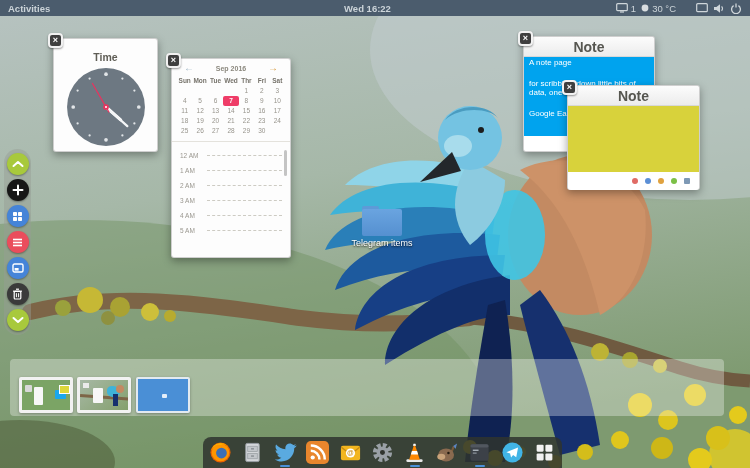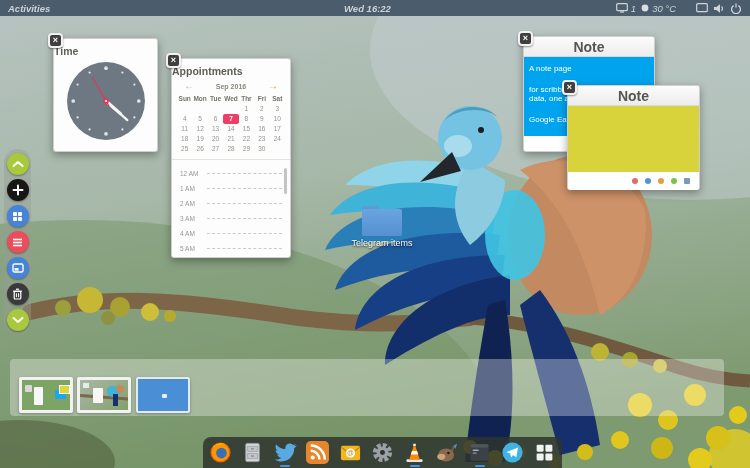--- a/index.html
+++ b/index.html
@@ -4,35 +4,35 @@
 <style>
   * { margin:0; padding:0; box-sizing:border-box; }
   html,body { width:750px; height:468px; overflow:hidden; }
   body { font-family:"Liberation Sans", sans-serif; position:relative; background:#9db49c; }
 
   
   .wallpaper { position:absolute; inset:0; z-index:0; }
 
   
   .topbar { position:absolute; top:0; left:0; width:750px; height:16px; background:#4b5c6d;
-            z-index:50; display:flex; align-items:center; color:#ccd4d9; font-size:9.5px;font-style:italic; }
+            z-index:50; display:flex; align-items:center; color:#ccd4d9; font-size:9.5px; }
   .tb-left { padding-left:8px; font-weight:bold; }
   .tb-center { position:absolute; left:0; right:15px; text-align:center; font-weight:bold; pointer-events:none; }
   .tb-right { margin-left:auto; display:flex; align-items:center; gap:5px; padding-right:8px; z-index:1; }
   .tb-group { display:flex; align-items:center; gap:3px; }
   .tb-sep { width:10px; }
 
   
   .card { position:absolute; background:#fdfdfd; border:1px solid rgba(0,0,0,0.18);
           border-radius:3px; box-shadow:0 3px 8px rgba(0,0,0,0.35); z-index:10; }
   .close-btn { position:absolute; top:-6px; left:-6px; width:15px; height:15px; background:#3f3f3f;
                border:2px solid #f2f2f2; border-radius:4px; color:#fff; font-size:9px; font-weight:bold;
                display:flex; align-items:center; justify-content:center; line-height:1; cursor:pointer; z-index:2;
                box-shadow:0 1px 2px rgba(0,0,0,0.4); }
-  .widget-title { text-align:left; font-weight:bold; color:#5f5d55; font-size:10.5px; padding-top:6px; }
+  .widget-title { text-align:center; font-weight:bold; color:#5f5d55; font-size:10.5px; padding-top:12px; }
 
   
   #time-widget { left:53px; top:38px; width:105px; height:114px; }
   #time-widget svg.clock { display:block; margin:3px auto 0; }
 
   
   #appt-widget { left:171px; top:58px; width:120px; height:200px; }
   .cal-nav { display:flex; align-items:center; margin-top:3px; padding:0 12px; height:12px; }
   .cal-nav .arrow { font-size:10px; line-height:1; cursor:pointer; }
   .arrow-prev { color:#9fb6c6; }
@@ -47,21 +47,21 @@
   .ag-time { font-size:6.5px; color:#9a978f; width:24px; flex:none; }
   .ag-line { flex:1; border-top:1px dashed #cdcbc3; margin-left:3px; }
   .ag-scrollbar { position:absolute; right:3px; top:8px; width:3.5px; height:26px; background:#c4c4c4; border-radius:2px; }
 
   
   .note-card { background:#fdfdfd; }
   .note-header { height:20px; background:linear-gradient(#fcfcfc,#ececec); border-bottom:1px solid #d8d8d8;
                  border-radius:3px 3px 0 0; display:flex; align-items:center; justify-content:center;
                  font-size:14px; font-weight:bold; color:#565650; }
   #note-blue { left:523px; top:36px; width:132px; height:116px; z-index:11; }
-  #note-blue .note-body { height:79px; padding:7px 5px; overflow:hidden; }
+  #note-blue .note-body { height:79px; padding:1px 5px; overflow:hidden; }
   .note-line { font-size:8px; color:#fff; line-height:1.2; min-height:9px; margin-bottom:1px; }
   .note-footer { height:15px; background:#fff; border-radius:0 0 3px 3px; display:flex; align-items:center;
                  justify-content:flex-end; gap:7px; padding-right:9px; }
   #note-yellow { left:567px; top:85px; width:133px; height:105px; z-index:12; }
   #note-yellow .note-body { height:66px; }
   #note-yellow .note-footer { height:18px; }
   .pal-dot { width:6px; height:6px; border-radius:50%; display:inline-block; cursor:pointer; }
   .pal-square { border-radius:1px; }
 
   
@@ -221,21 +221,20 @@
     <line x1="40" y1="40" x2="54.3" y2="52.5" stroke="#ffffff" stroke-width="3" stroke-linecap="round"></line>
     <line x1="40" y1="40" x2="60.8" y2="58.7" stroke="#f4f6f7" stroke-width="2.2" stroke-linecap="round"></line>
     <line x1="43" y1="45.2" x2="26.5" y2="16.6" stroke="#e8335f" stroke-width="1.2"></line>
     <circle cx="40" cy="40" r="2.8" fill="#e8335f"></circle>
       <circle cx="40" cy="40" r="1" fill="#fff"></circle>
   </svg>
 </div>
 
 <div class="card" id="appt-widget">
   <span class="close-btn">×</span>
-  <div class="widget-title">Appointments</div>
   <div class="cal-nav">
     <span class="arrow arrow-prev">←</span>
     <span class="cal-month">Sep 2016</span>
     <span class="arrow arrow-next">→</span>
   </div>
   <div class="cal-grid">
       <div class="cal-cell cal-head">Sun</div>
       <div class="cal-cell cal-head">Mon</div>
       <div class="cal-cell cal-head">Tue</div>
       <div class="cal-cell cal-head">Wed</div>

